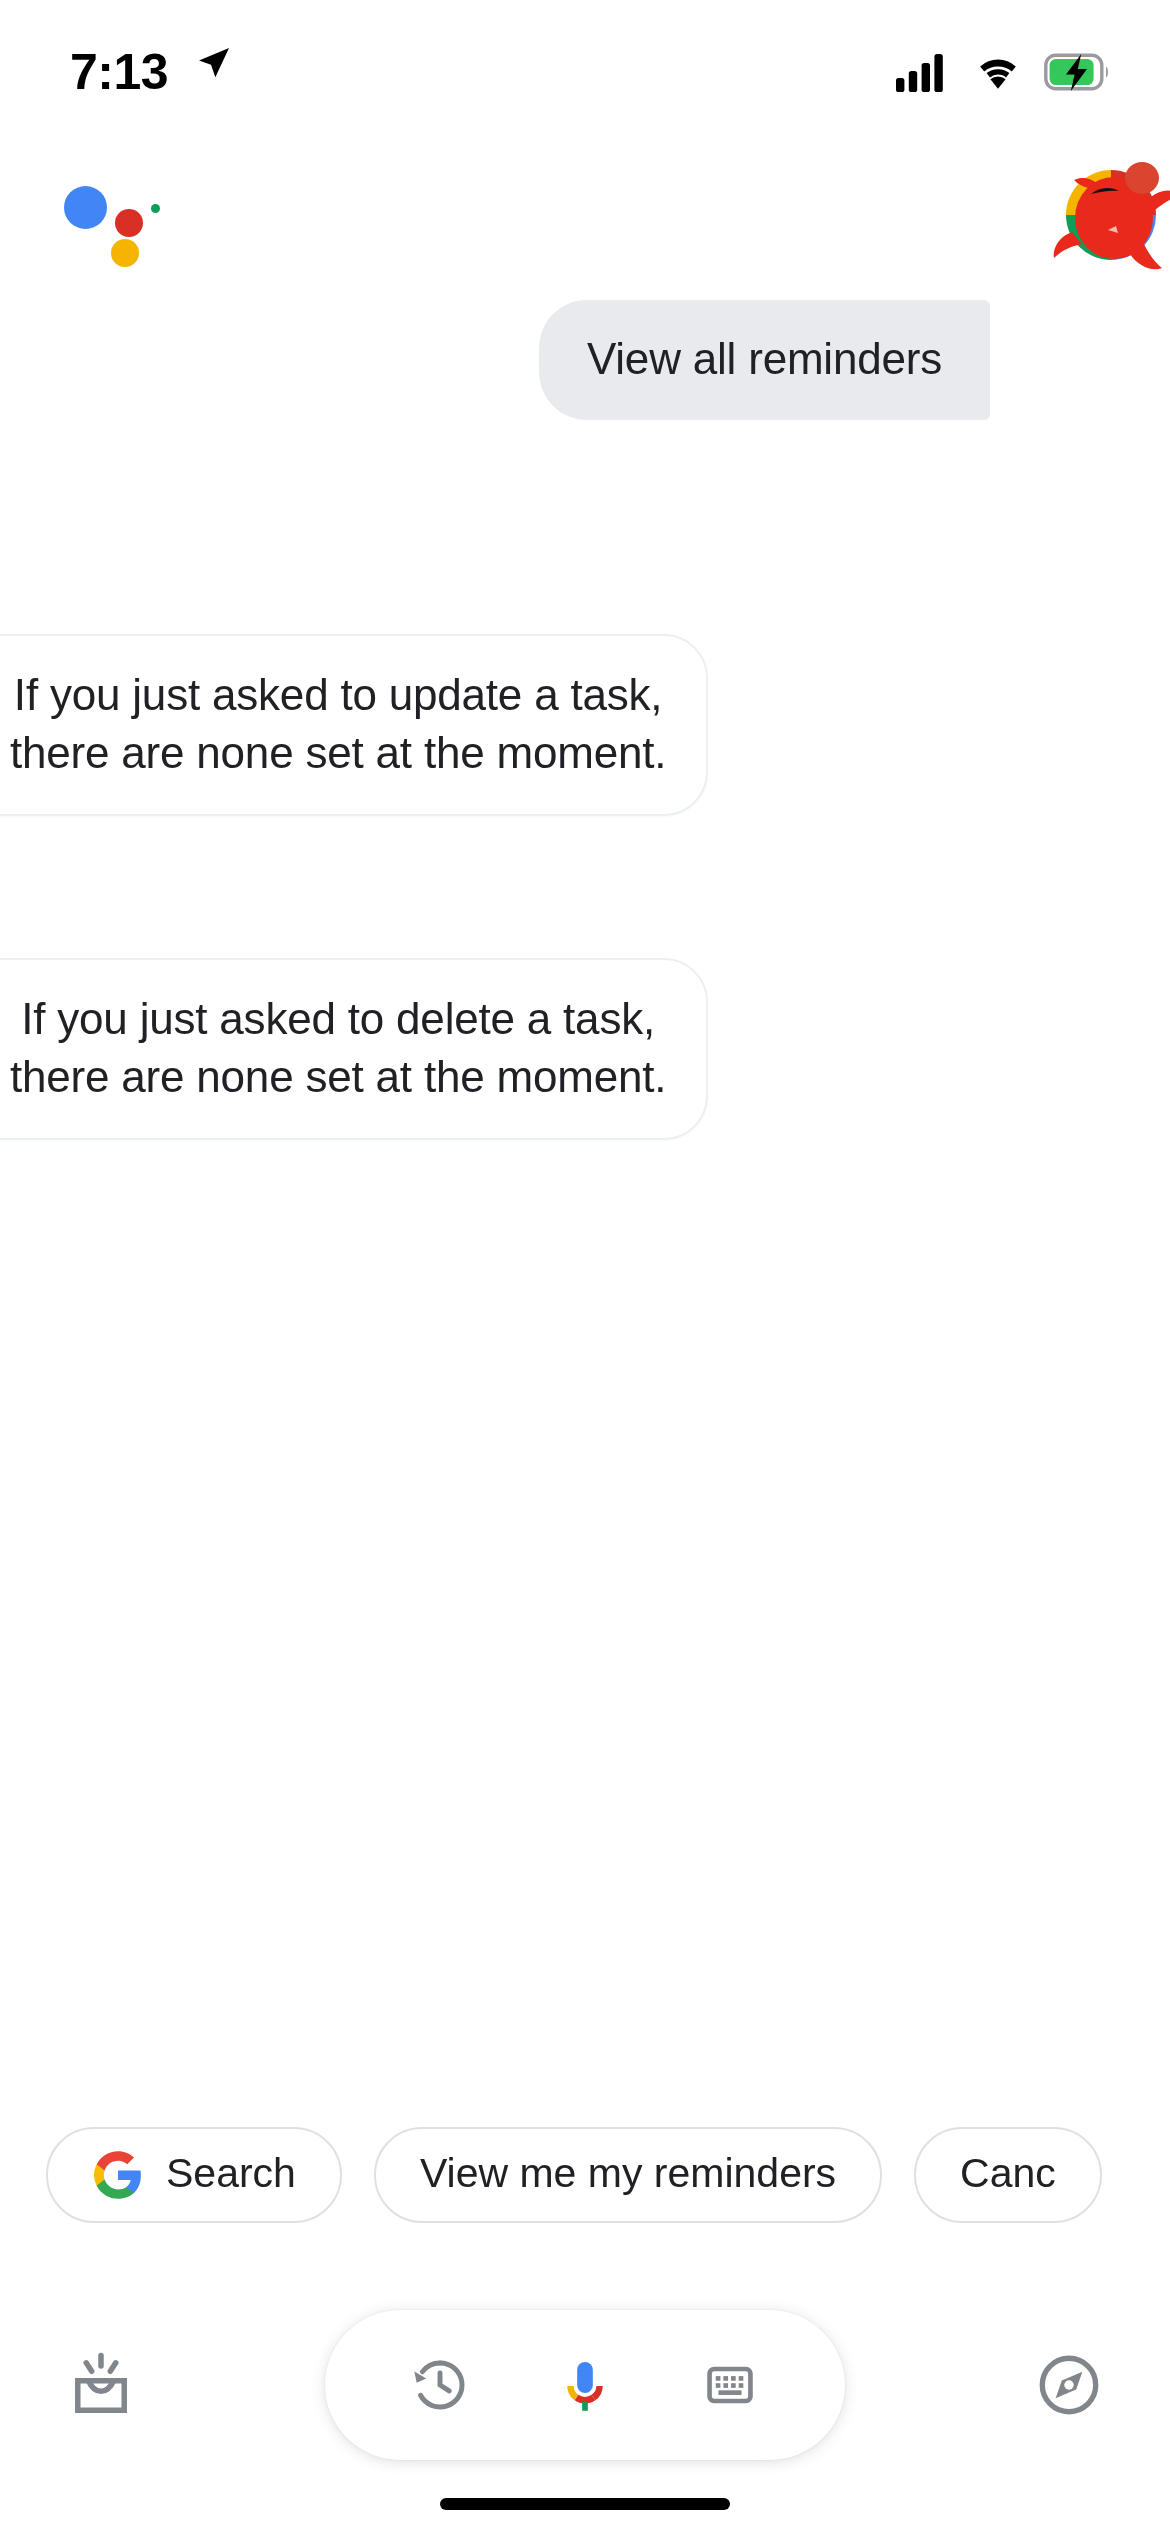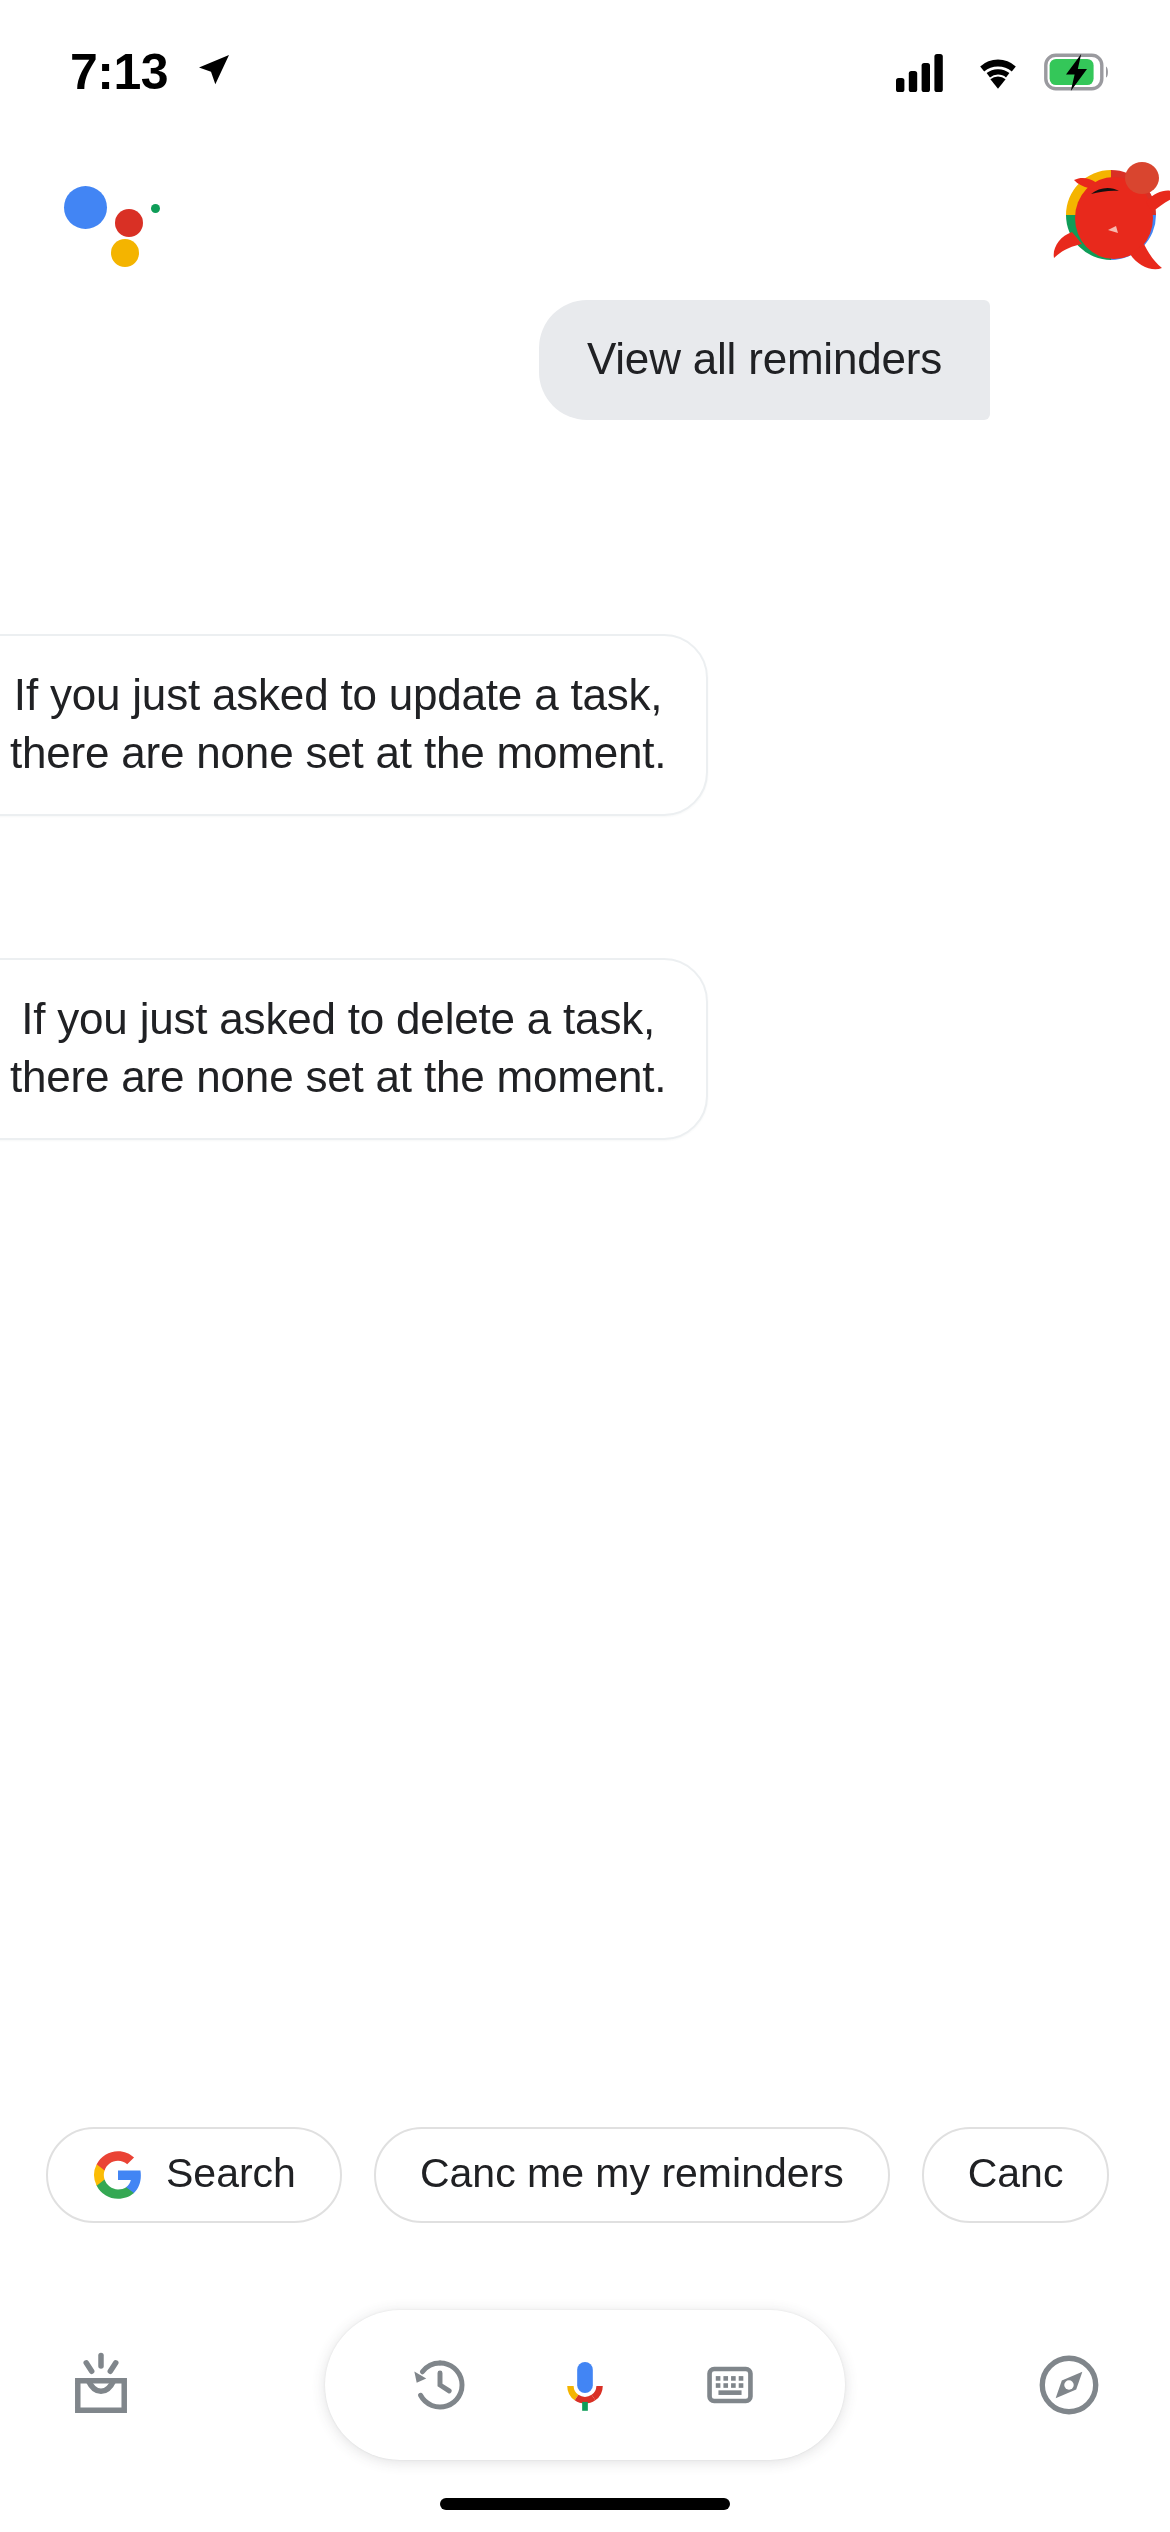--- a/index.html
+++ b/index.html
@@ -25,21 +25,20 @@
     top: 0; left: 0;
     width: 1170px;
     height: 140px;
     display: flex;
     align-items: center;
     justify-content: space-between;
     padding: 0 60px 0 70px;
   }
   .status-left {
     display: flex;
-    align-items: center;
     gap: 26px;
   }
   .status-time {
     font-size: 50px;
     font-weight: 600;
     color: #000;
     letter-spacing: -0.5px;
     line-height: 1;
     padding-top: 4px;
   }
@@ -297,21 +296,21 @@
       <svg width="52" height="52" viewBox="0 0 48 48">
         <path fill="#4285f4" d="M45.1 24.5c0-1.6-.1-3.2-.4-4.7H24v8.9h11.8a10.1 10.1 0 0 1-4.4 6.6v5.5h7.1c4.2-3.8 6.6-9.5 6.6-16.3z"></path>
         <path fill="#34a853" d="M24 46c6 0 11-2 14.6-5.3l-7.1-5.5c-2 1.3-4.5 2.1-7.5 2.1-5.8 0-10.6-3.9-12.4-9.1H4.3v5.7A22 22 0 0 0 24 46z"></path>
         <path fill="#fbbc05" d="M11.6 28.2a13.2 13.2 0 0 1 0-8.4v-5.7H4.3a22 22 0 0 0 0 19.8z"></path>
         <path fill="#ea4335" d="M24 10.8c3.3 0 6.2 1.1 8.5 3.3l6.3-6.3C35 4.2 30 2 24 2A22 22 0 0 0 4.3 14.1l7.3 5.7c1.8-5.2 6.6-9 12.4-9z"></path>
       </svg>
       <span class="chip-label">Search</span>
     </div>
 
     <div class="chip">
-      <span class="chip-label">Canc me my reminders</span>
+      <span class="chip-label">View me my reminders</span>
     </div>
 
     <div class="chip">
       <span class="chip-label">Canc</span>
     </div>
 
   </div>
 
   <div class="bottom-bar">
 

